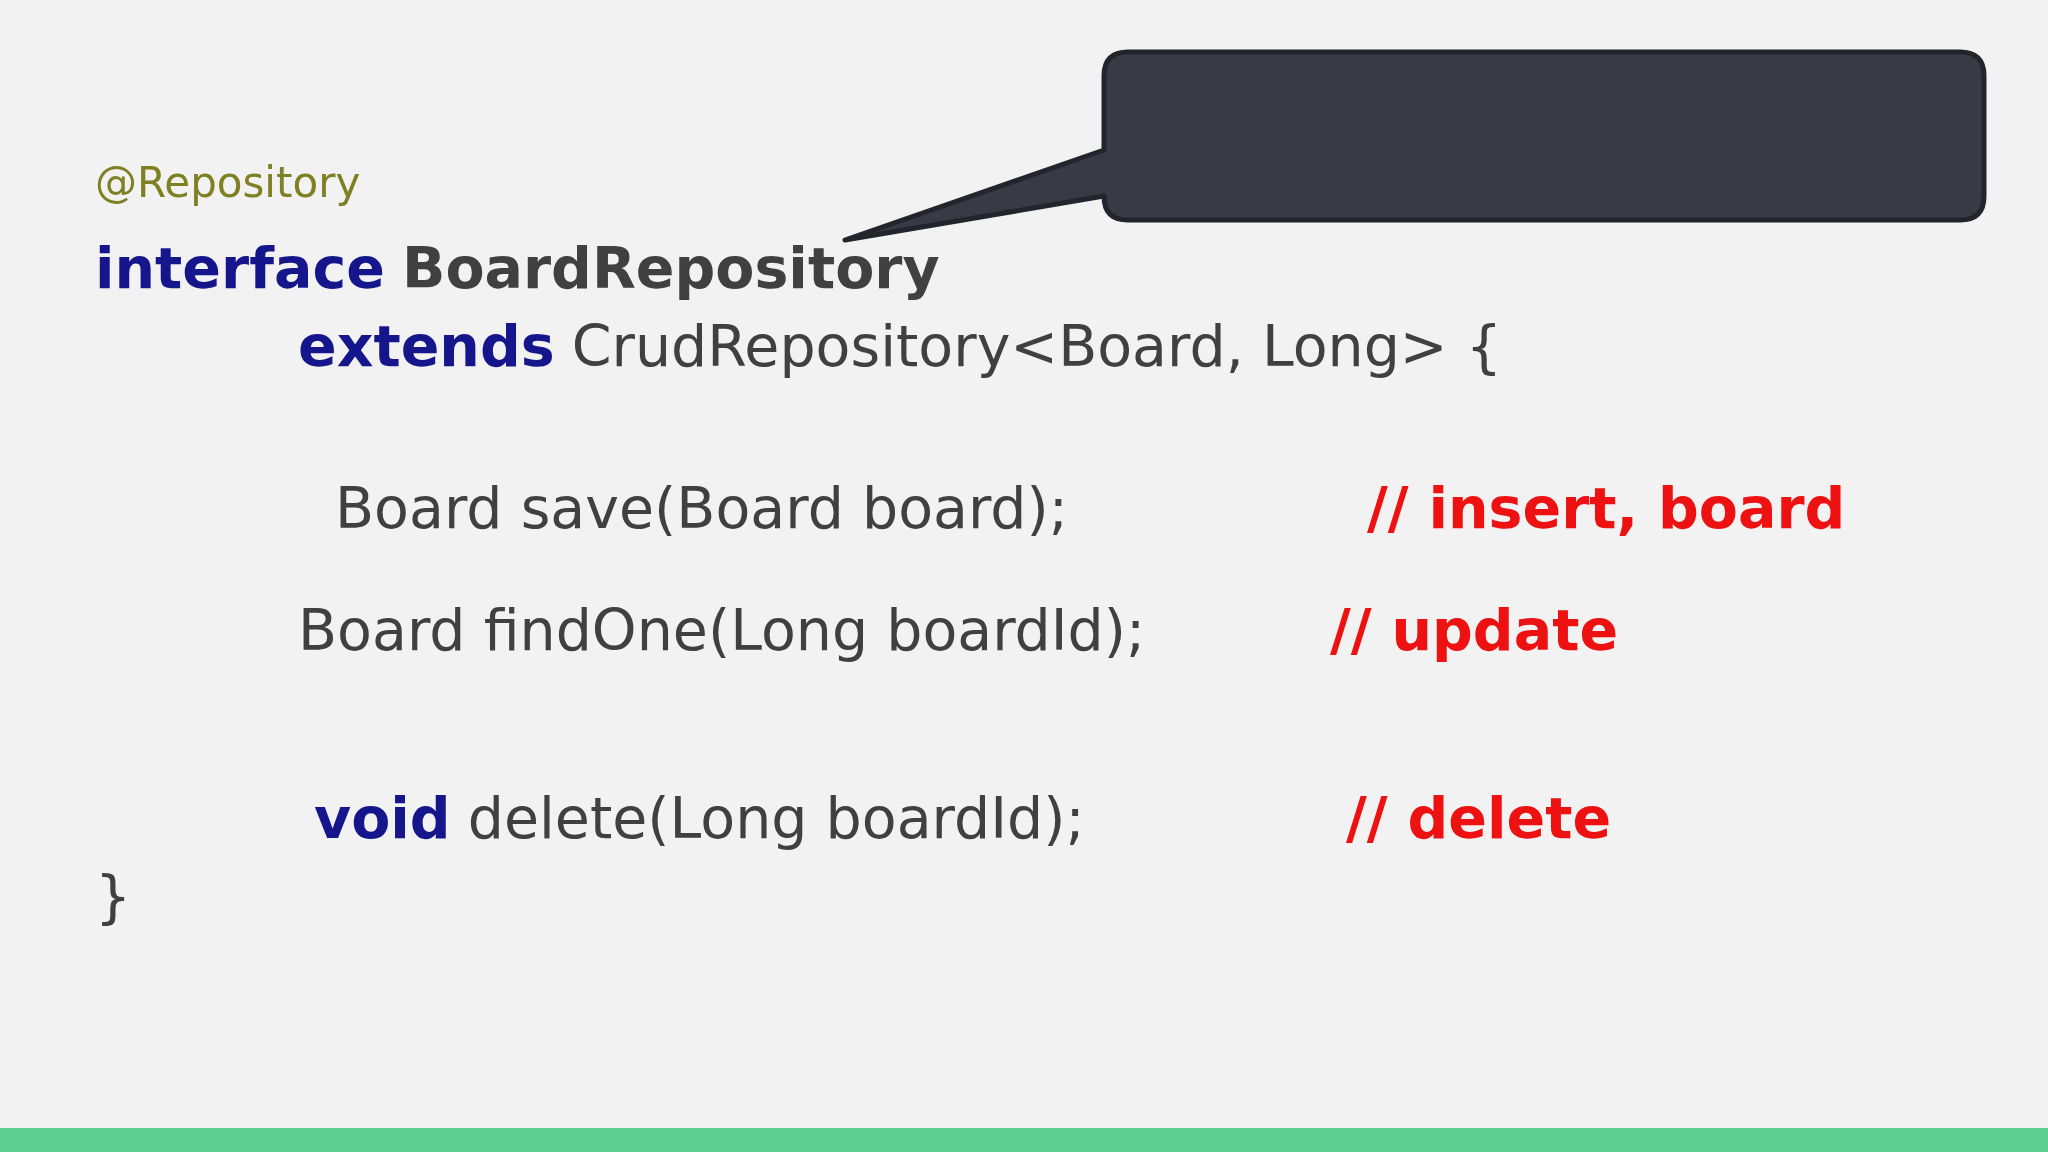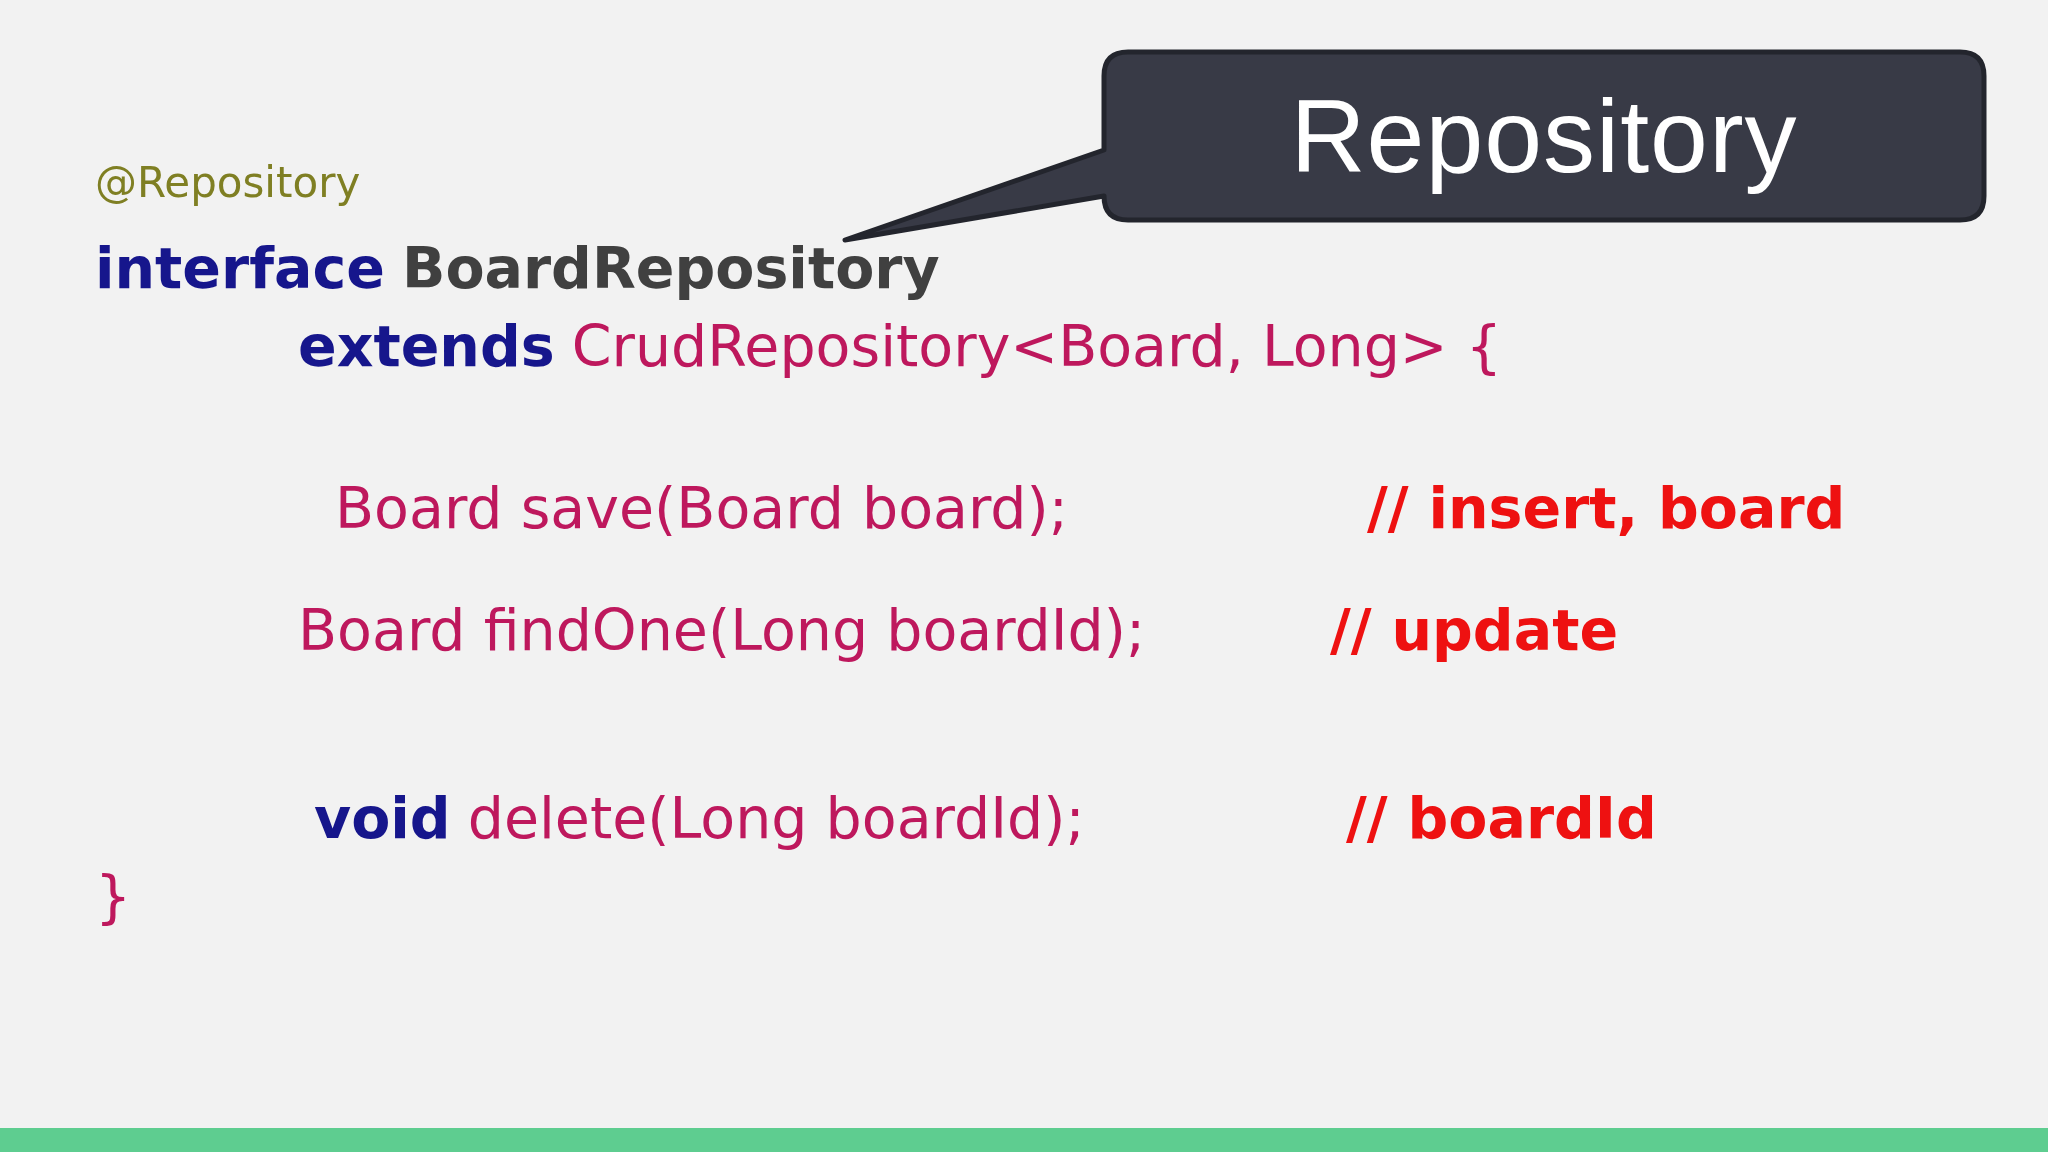--- a/index.html
+++ b/index.html
@@ -34,21 +34,21 @@
   .line-save       { left: 298px; top: 480px; margin-left: 37px; }
   .line-find       { left: 298px; top: 602px; }
   .line-delete     { left: 298px; top: 790px; margin-left: 16px; }
   .line-brace      { left: 95px;  top: 868px; }
 
   .kw {
     color: #16168c;
     font-weight: 700;
     margin-right: 0.30em;
   }
-  .plain { color: #be185d; font-weight: 400; }
+  .plain { color: #404040; font-weight: 400; }
   .iface-name { color: #404040; font-weight: 700; }
 
   .comment {
     position: absolute;
     left: 1032px;
     top: 0;
     color: #ee1111;
     font-weight: 700;
     white-space: nowrap;
   }
@@ -100,21 +100,20 @@
              Q 1984,220 1960,220
              L 1128,220
              Q 1104,220 1104,196
              L 845,240
              L 1104,150
              L 1104,76
              Q 1104,52 1128,52
              Z" fill="#383a46" stroke="#23252d" stroke-width="5" stroke-linejoin="round"></path>
   </svg>
 
-  <div class="callout-label">Repository</div>
 
   <div class="code-line line-annotation">
     <span>@Repository</span>
   </div>
 
   <div class="code-line line-interface">
     <span class="kw">interface</span><span class="iface-name">BoardRepository</span>
   </div>
 
   <div class="code-line line-extends">
@@ -126,21 +125,21 @@
     <span class="comment">// insert, board</span>
   </div>
 
   <div class="code-line line-find">
     <span class="plain">Board findOne(Long boardId);</span>
     <span class="comment">// update</span>
   </div>
 
   <div class="code-line line-delete">
     <span class="kw">void</span><span class="plain">delete(Long boardId);</span>
-    <span class="comment">// boardId</span>
+    <span class="comment">// delete</span>
   </div>
 
   <div class="code-line line-brace">
     <span class="plain">}</span>
   </div>
 
   <div class="bottom-bar"></div>
 
 </div>
 

